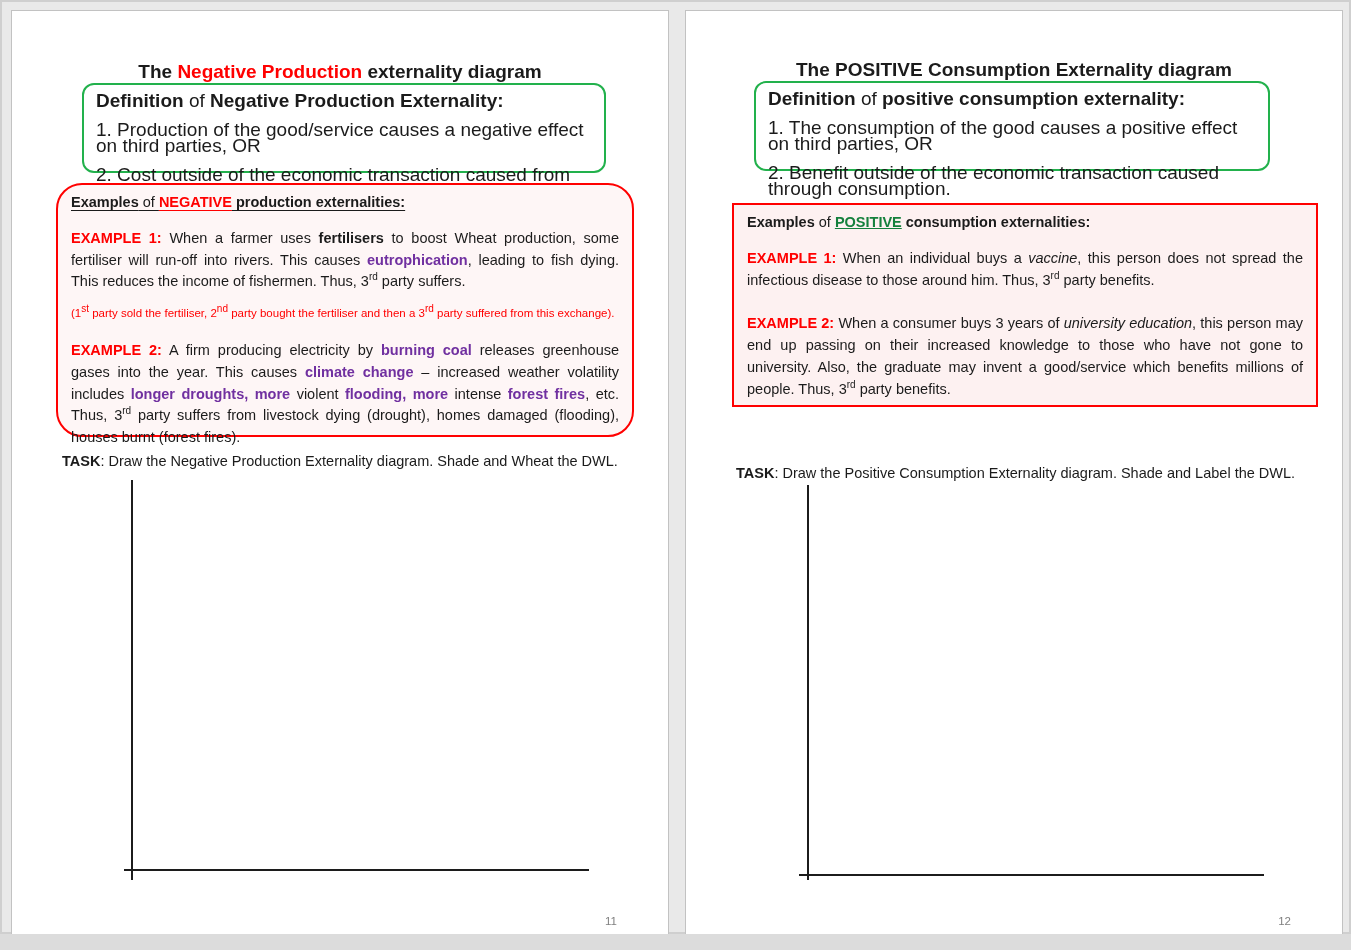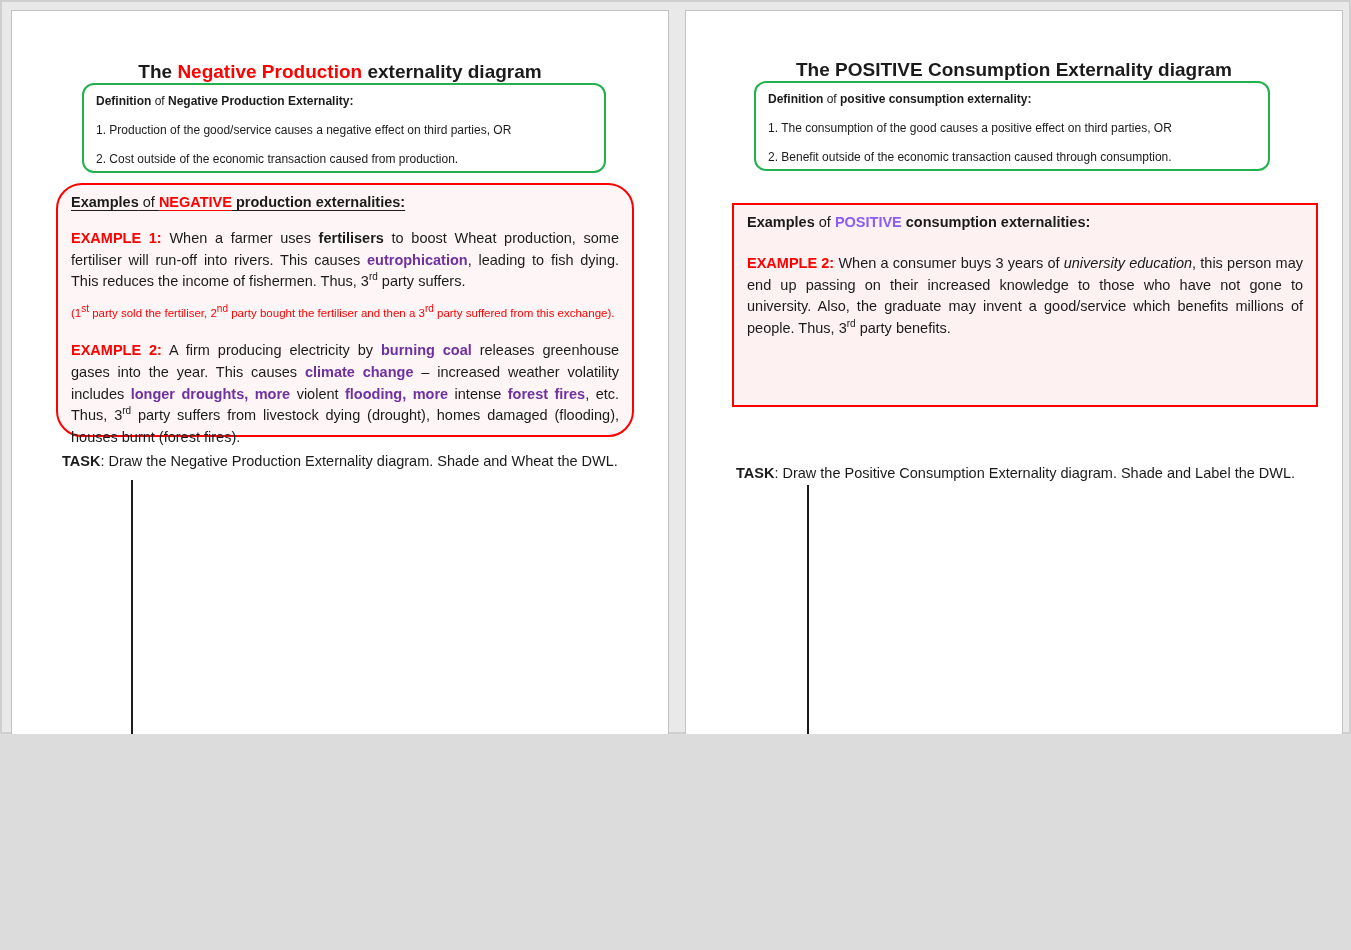--- a/index.html
+++ b/index.html
@@ -1,17 +1,17 @@
 <!DOCTYPE html>
 <html><head>
 <meta charset="utf-8">
 <style>
   html,body { margin:0; padding:0; background:#dcdcdc; }
   #canvas {
-    position:relative; width:1351px; height:734px;
+    position:relative; width:1351px; height:934px;
     background:#e9e9e9; box-sizing:border-box;
     border:2px solid #cfcfcf;
     font-family:"Liberation Sans", sans-serif;
     color:#1b1b1b;
   }
   .page {
     position:absolute; top:8px; width:658px; height:933px;
     background:#ffffff; border:1px solid #c2c2c2; box-sizing:border-box;
     overflow:hidden;
   }
@@ -22,29 +22,29 @@
     position:absolute; left:0; width:100%; text-align:center;
     font-size:19px; line-height:24px; white-space:pre;
   }
   .doc-title span {
     text-decoration:underline; text-underline-offset:5px;
     text-decoration-thickness:1.5px;
   }
   .b  { font-weight:bold; }
   .i  { font-style:italic; }
   .rb { color:#ff0000; font-weight:bold; }
-  .gb { color:#8b5cf6; font-weight:bold; }
+  .gb { color:#15803d; font-weight:bold;text-decoration:underline; }
   .pb { color:#7030a0; font-weight:bold; }
   .u  { text-decoration:underline; text-underline-offset:3px; }
 
   .defbox {
     position:absolute; box-sizing:border-box;
     border:2px solid #22b14c; border-radius:12px;
     background:#ffffff; padding:8px 12px;
-    font-size:12px; line-height:16px;
+    font-size:19px; line-height:16px;
   }
   .defbox p { margin:0 0 13px; }
   .defbox p:last-child { margin-bottom:0; }
 
   .exbox {
     position:absolute; box-sizing:border-box;
     border:2px solid #ff0000; padding:9px 13px;
     font-size:14.5px;
   }
   #page-left  .exbox { background:#fef6f6; }
@@ -111,20 +111,21 @@
 
     <div class="defbox" style="left:68px; top:70px; width:516px; height:90px;">
       <p><span class="b">Definition</span><span> of </span><span class="b">positive consumption externality:</span></p>
       <p>1. The consumption of the good causes a positive effect on third parties, OR</p>
       <p>2. Benefit outside of the economic transaction caused through consumption.</p>
     </div>
 
     <div class="exbox" style="left:46px; top:192px; width:586px; height:204px;">
       <p class="ex-heading"><span class="b">Examples</span><span> of </span><span class="gb">POSITIVE</span><span class="b"> consumption externalities:</span></p>
 
+      <p class="para"><span class="rb">EXAMPLE 1:</span><span> When an individual buys a </span><span class="i">vaccine</span><span>, this person does not spread the infectious disease to those around him. Thus, 3</span><sup>rd</sup><span> party benefits.</span></p>
 
       <p class="para gap-right"><span class="rb">EXAMPLE 2:</span><span> When a consumer buys 3 years of </span><span class="i">university education</span><span>, this person may end up passing on their increased knowledge to those who have not gone to university. Also, the graduate may invent a good/service which benefits millions of people. Thus, 3</span><sup>rd</sup><span> party benefits.</span></p>
     </div>
 
     <p class="task" style="top:454px;"><span class="b">TASK</span><span>: Draw the Positive Consumption Externality diagram. Shade and Label the DWL.</span></p>
 
     <div class="diagram" style="left:0; top:460px; width:658px; height:420px;">
       <div class="axis-v" style="left:121px; top:14px;  height:395px;"></div>
       <div class="axis-h" style="left:113px; top:403px; width:465px;"></div>
     </div>

